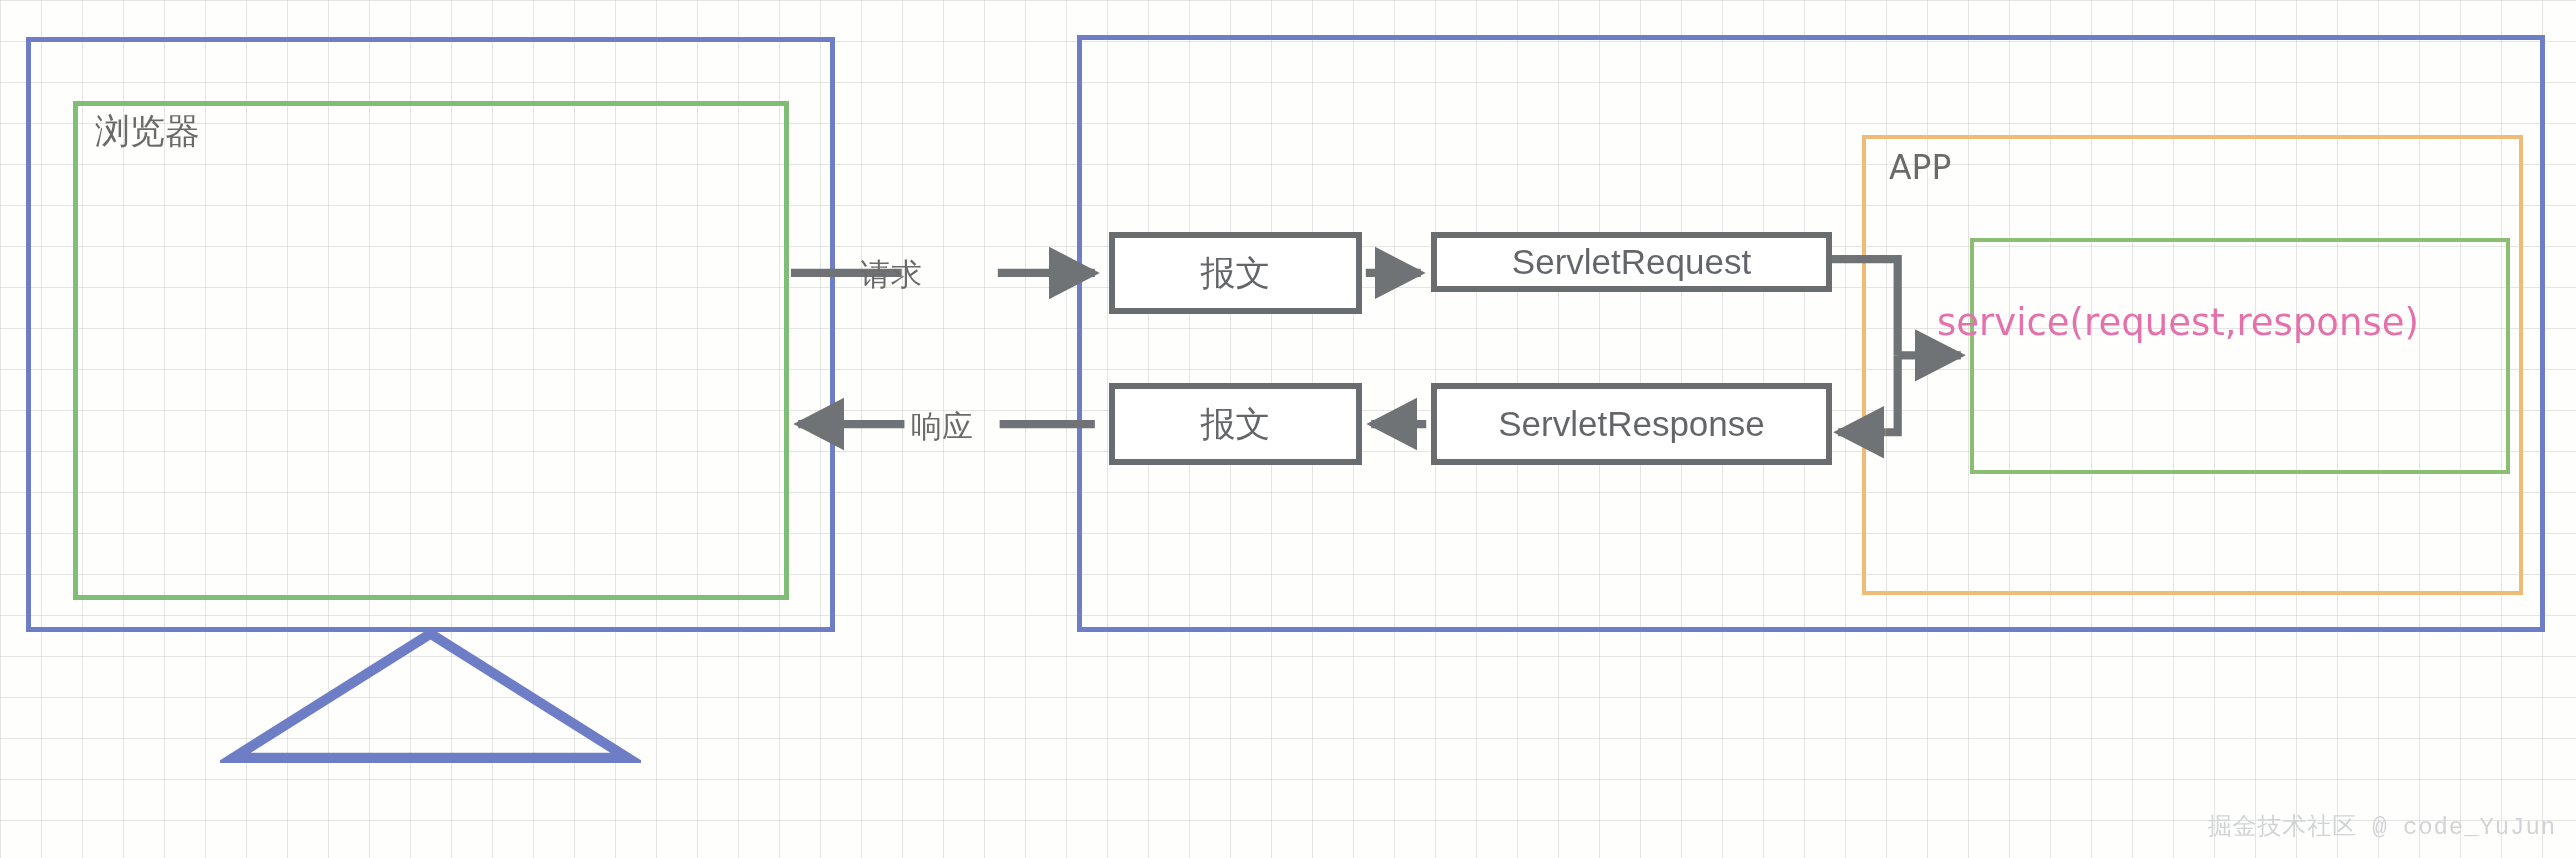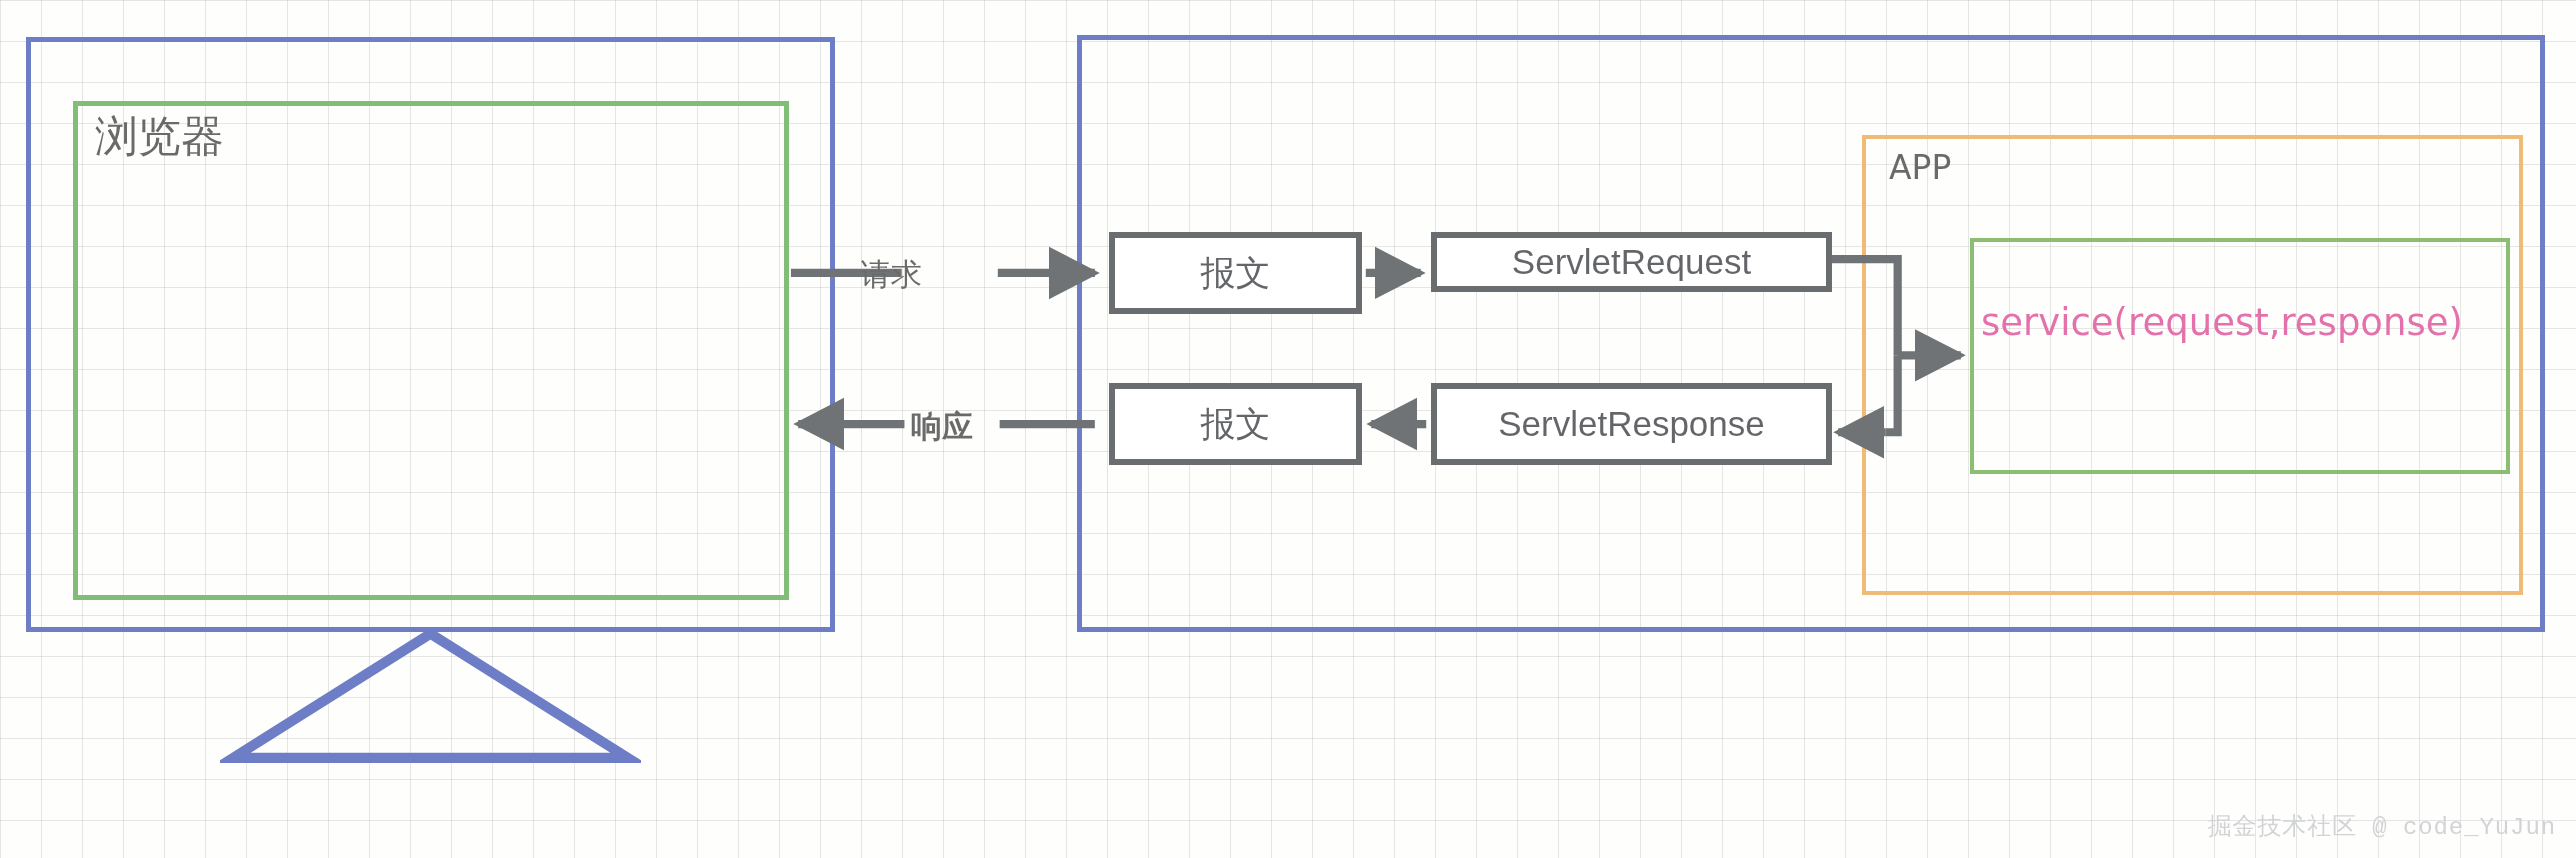--- a/index.html
+++ b/index.html
@@ -41,21 +41,21 @@
     left: 26px; top: 37px; width: 809px; height: 595px;
     border: 5.5px solid #2139a8;
   }
   #browser-screen {
     left: 73px; top: 101px; width: 716px; height: 499px;
     border: 5.5px solid #3d9b2f;
   }
   #browser-label {
     position: absolute;
     left: 95px; top: 108px;
-    font-size: 43px;
+    font-size: 35px;
     color: #1b1b1b;
     font-family: "DejaVu Sans", "Liberation Sans", sans-serif;
     white-space: nowrap;
   }
   #monitor-stand {
     position: absolute;
     left: 220px; top: 630px; width: 421px; height: 137px;
   }
 
   
@@ -86,21 +86,21 @@
     white-space: nowrap;
   }
 
   
   #service-box {
     left: 1970px; top: 238px; width: 540px; height: 236px;
     border: 4.6px solid #4e9a27;
   }
   #service-label {
     position: absolute;
-    left: 1952px; top: 238px; width: 540px; height: 168px;
+    left: 1908px; top: 238px; width: 540px; height: 168px;
     display: flex;
     align-items: center;
     justify-content: center;
     font-size: 37px;
     color: #d6267e;
     font-family: "DejaVu Sans", "Liberation Sans", sans-serif;
     white-space: nowrap;
   }
 
   
@@ -125,21 +125,21 @@
   
   .arrow-label {
     position: absolute;
     font-size: 31px;
     color: #1b1b1b;
     font-family: "DejaVu Sans", "Liberation Sans", sans-serif;
     background: transparent;
     white-space: nowrap;
   }
   #label-request  { left: 860px; top: 254px; }
-  #label-response { left: 911px; top: 406px; font-weight: bold; }
+  #label-response { left: 911px; top: 406px; }
 
   
   #arrow-layer {
     position: absolute;
     left: 0; top: 0; width: 2576px; height: 859px;
     pointer-events: none;
   }
 
   
   #watermark {

